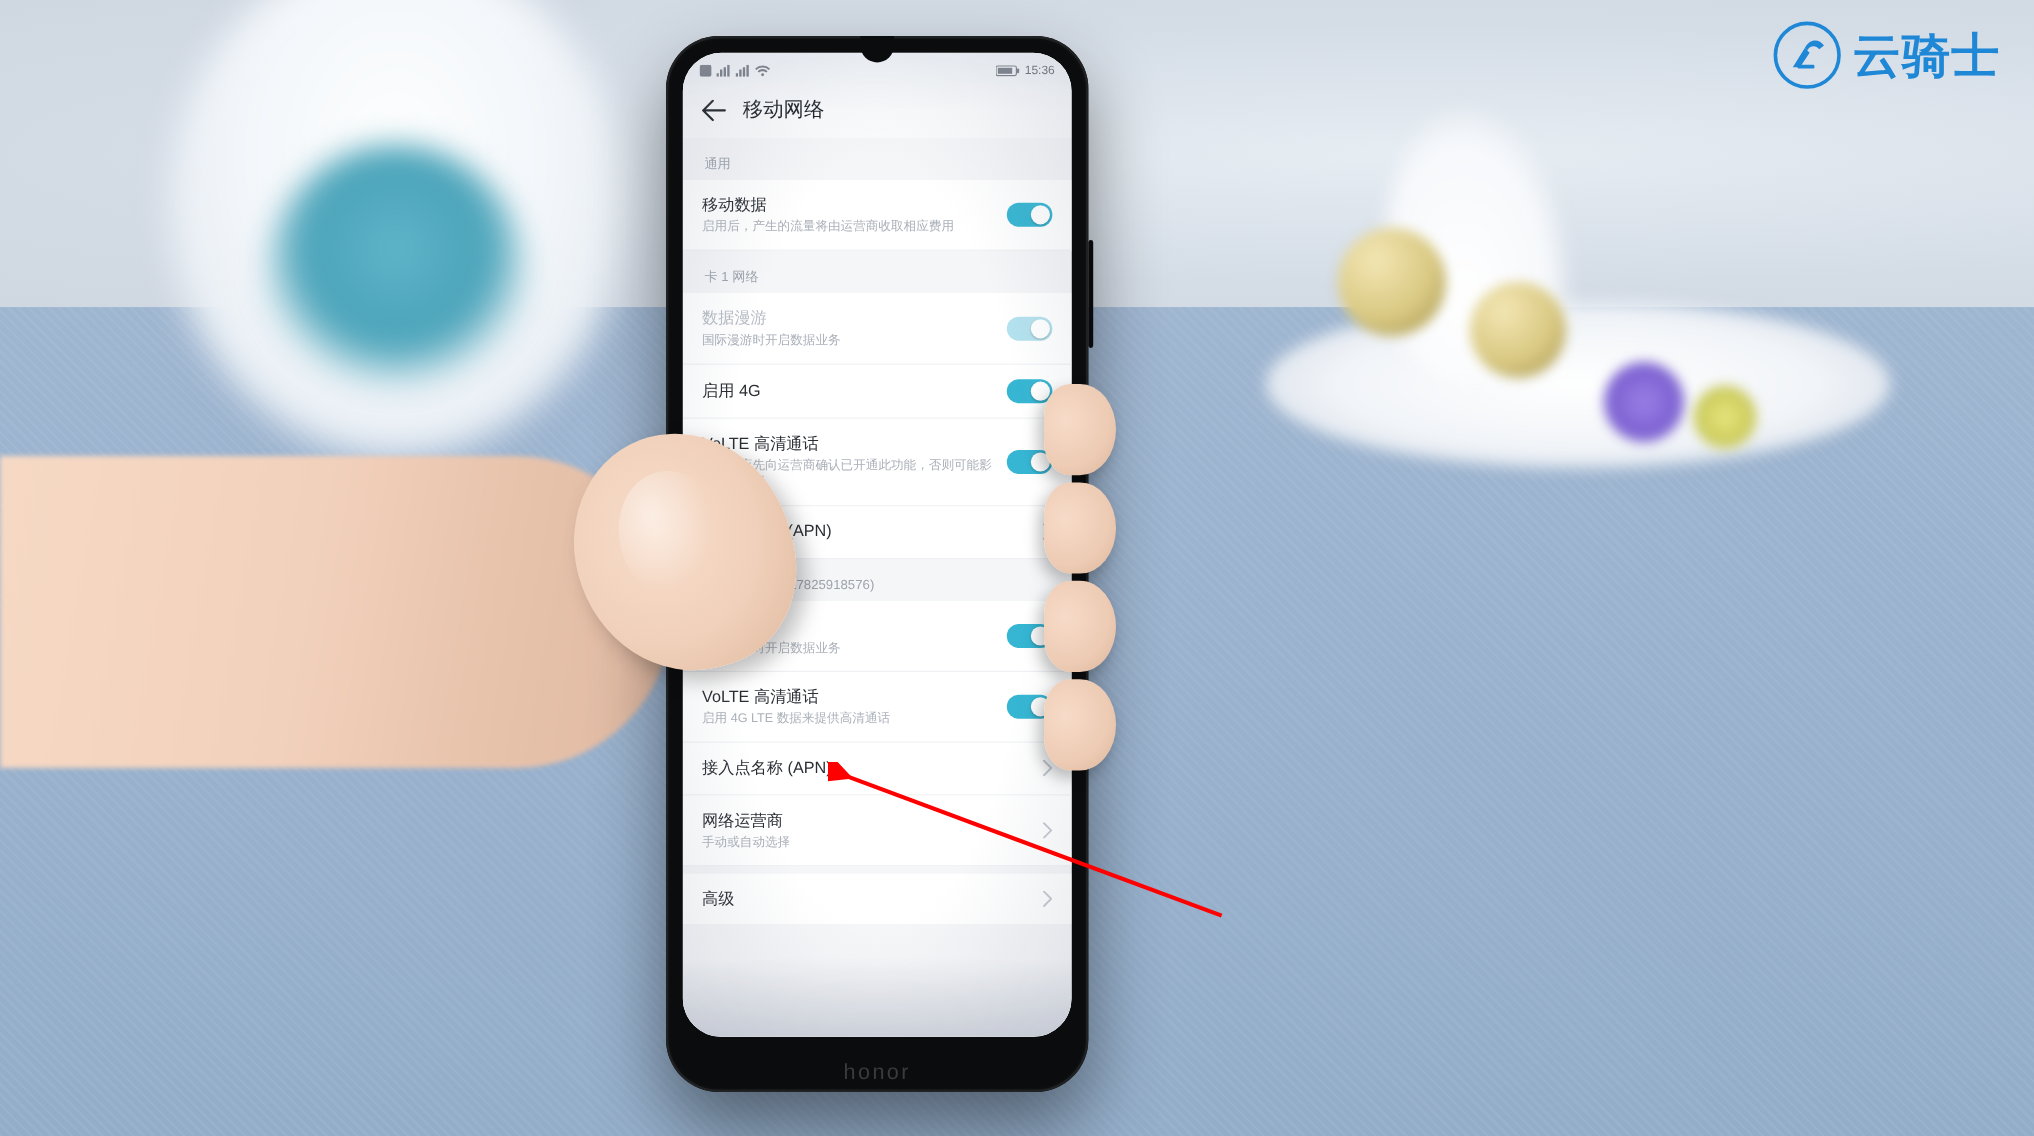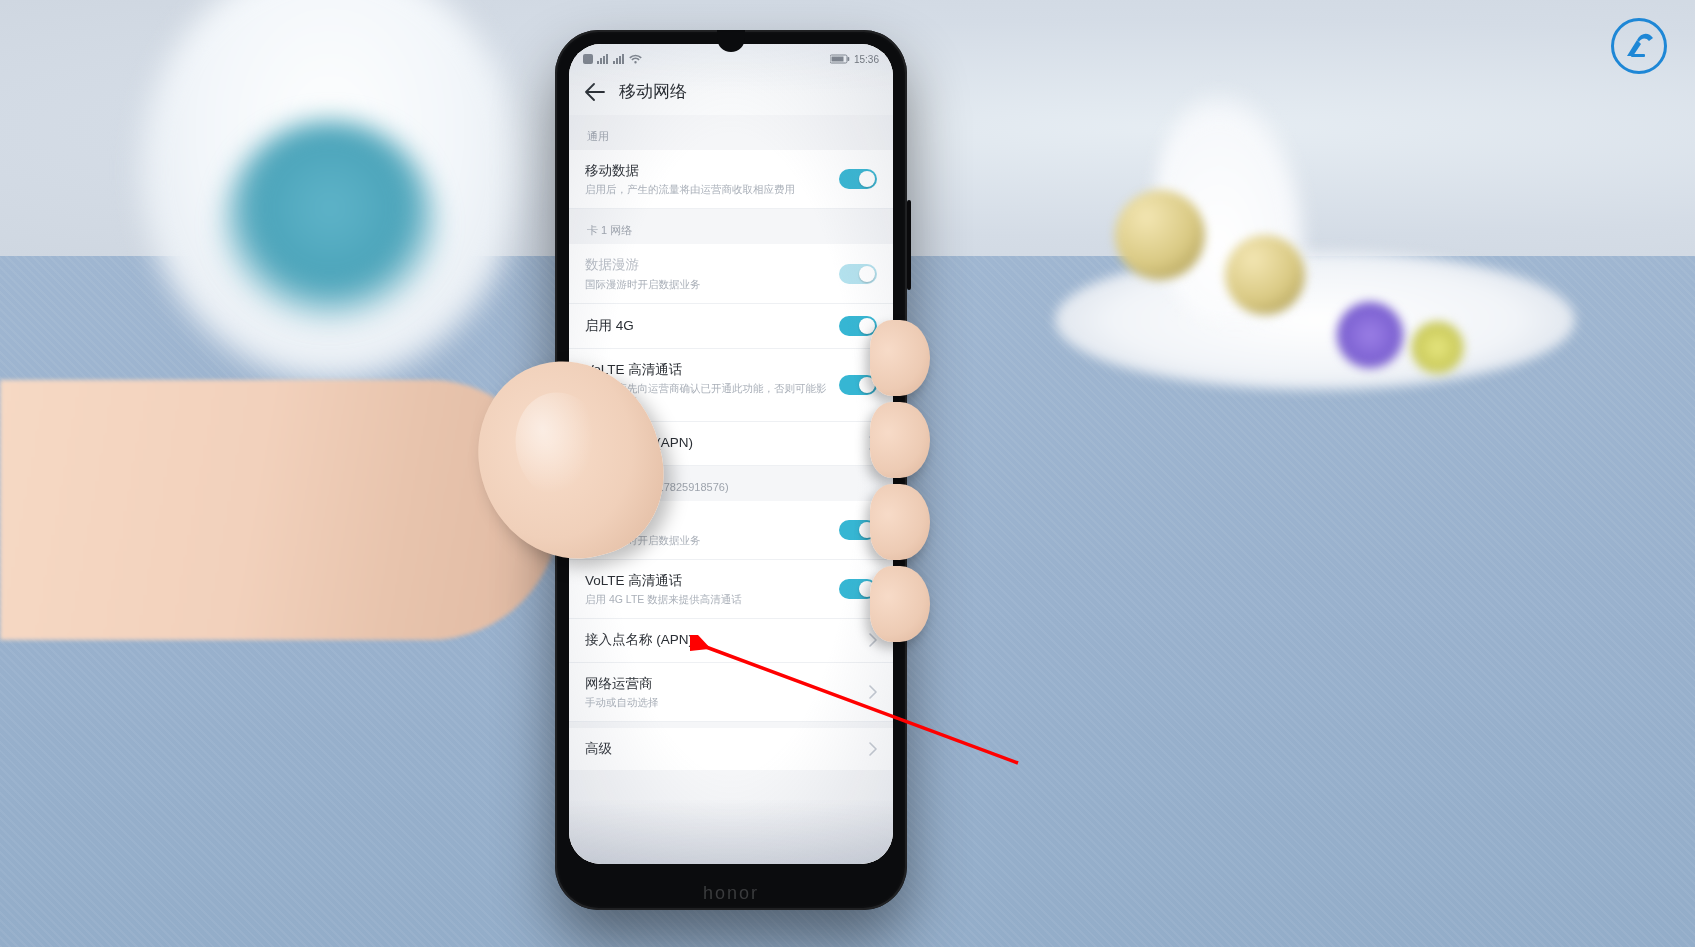--- a/index.html
+++ b/index.html
@@ -490,13 +490,14 @@
   <span class="wm-badge">
     <svg width="40" height="40" viewBox="0 0 40 40">
       <g fill="#1e87d6">
         <path d="M8 30 L18 14 L22 18 L14 30 Z"></path>
         <path d="M18 14 C22 6 30 6 34 12 L30 15 C27 11 22 12 20 16 Z"></path>
         <circle cx="16" cy="22" r="2.2"></circle>
         <rect x="12" y="28" width="14" height="3" rx="1"></rect>
       </g>
     </svg>
   </span>
+  <span class="wm-text">云骑士</span>
 </div>
 
 </body></html>

